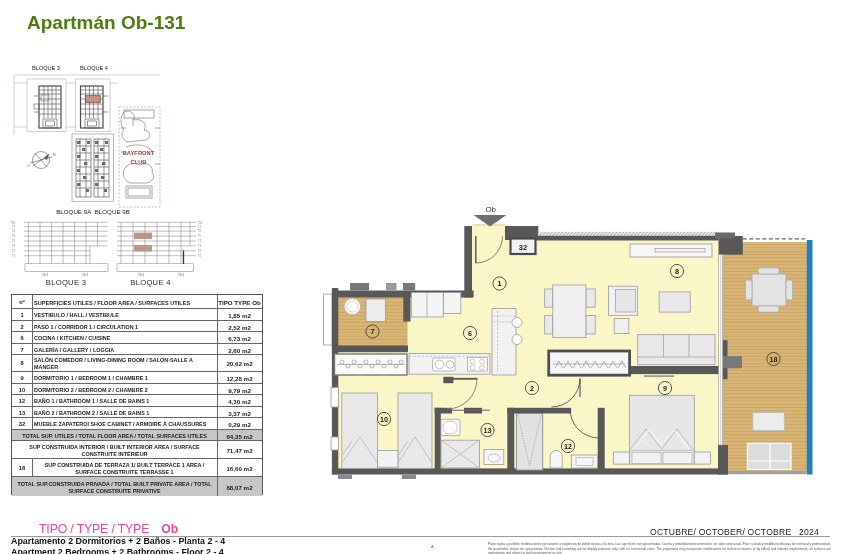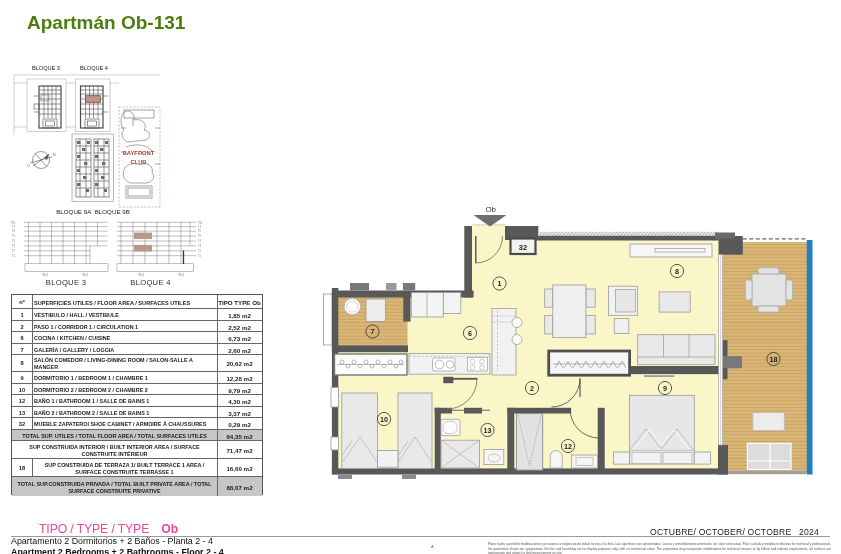--- a/index.html
+++ b/index.html
@@ -13,21 +13,21 @@
 .c1{position:absolute;left:0;width:20px;text-align:center;font-size:5.7px;}
 .c2{position:absolute;left:21.5px;width:182px;font-size:5.6px;line-height:1.34;transform:scaleX(.97);transform-origin:0 50%;}
 .c3{position:absolute;left:205px;width:45px;text-align:center;font-size:6.2px;}
 .vline{position:absolute;width:1px;background:#666;}
 .gray{background:#c6c6c6;}
 .ctr{text-align:center;transform-origin:50% 50%;}
 
 #f-tipo{position:absolute;left:11px;top:521.5px;font-size:12.2px;color:#ec4899;letter-spacing:-.1px;margin-left:28px;}
 #f-tipo b{margin-left:12px;letter-spacing:0;}
 #f-line{position:absolute;left:11px;top:536.3px;width:819px;height:1px;background:#9a9a9a;}
-#f-apt1{position:absolute;left:11px;top:536px;font-size:8.9px;font-weight:normal;color:#111;}
+#f-apt1{position:absolute;left:11px;top:536px;font-size:8.9px;font-weight:bold;color:#111;}
 #f-apt2{position:absolute;left:11px;top:547.3px;font-size:8.9px;font-weight:bold;color:#111;}
 #f-date{position:absolute;right:22px;top:527px;font-size:8.6px;color:#222;letter-spacing:.2px;}
 #f-legal{position:absolute;left:488px;top:542px;width:343px;font-size:3.1px;line-height:1.5;color:#555;text-align:justify;}
 .nw{white-space:nowrap;}
 </style>
 </head>
 <body>
 <div id="title">Apartmán Ob-131</div>
 <svg id="gfx" width="841" height="554" viewBox="0 0 841 554">
 <defs>

